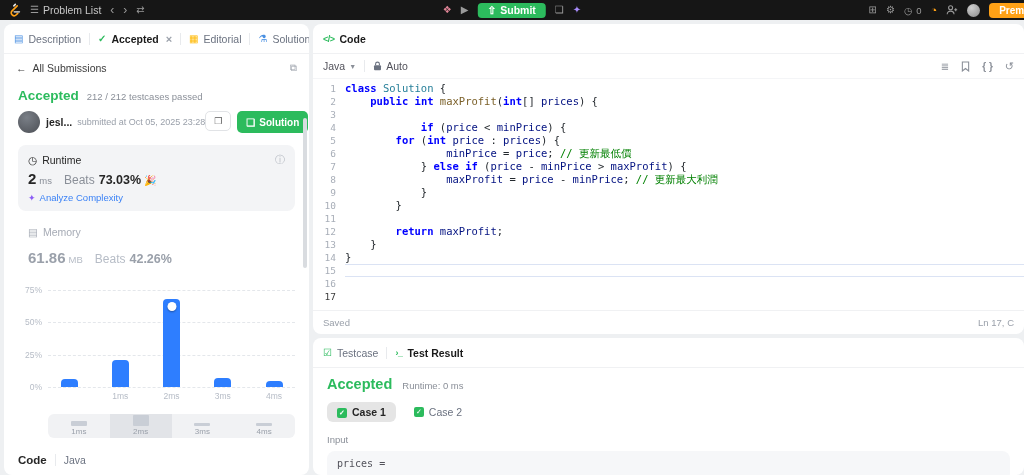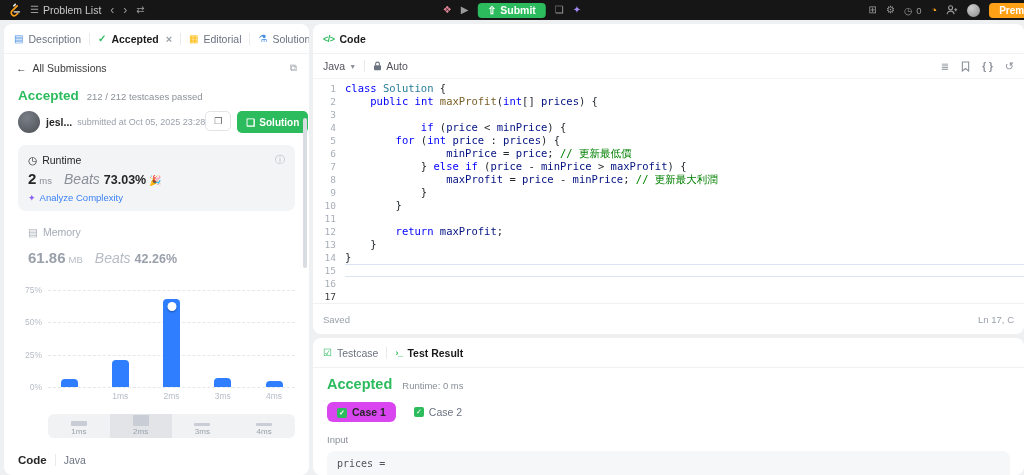--- a/index.html
+++ b/index.html
@@ -54,21 +54,21 @@
   .meta-actions { margin-left:auto; display:flex; gap:6px; }
   .book-btn { width:26px; height:20px; border:1px solid #e1e3e6; border-radius:5px; display:flex; align-items:center; justify-content:center; font-size:9px; color:#595959; cursor:pointer; background:#fff; }
   .sol-btn { display:flex; align-items:center; gap:4px; background:#2cbb5d; color:#fff; border:none; border-radius:5px; font-size:10px; font-weight:bold; padding:0 9px; height:22px; cursor:pointer; font-family:inherit; }
 
   .metric-card { margin-top:12px; background:#f3f4f6; border-radius:8px; padding:8px 10px; }
   .metric-head { display:flex; align-items:center; gap:5px; font-size:10.5px; color:#262626; }
   .info-ico { margin-left:auto; color:#b3b8c0; font-size:10px; }
   .metric-val { display:flex; align-items:baseline; margin-top:3px; }
   .big-num { font-size:15px; font-weight:bold; }
   .unit { font-size:9.5px; color:#8a8f98; margin-left:3px; }
-  .beats-lbl { font-size:14px; color:#8a8f98; margin-left:12px;font-style:italic; }
+  .beats-lbl { font-size:12px; color:#8a8f98; margin-left:12px; }
   .beats-val { font-size:12.5px; font-weight:bold; margin-left:4px; }
   .emoji { font-size:10px; margin-left:3px; }
   .analyze { display:flex; align-items:center; gap:4px; margin-top:5px; font-size:9.5px; color:#3b82f6; cursor:pointer; }
   .analyze .st { color:#8b5cf6; font-size:9px; }
 
   .memory-block { margin-top:15px; padding:0 10px; }
   .memory-block .metric-head { color:#a6abb5; }
   .memory-block .big-num, .memory-block .beats-val { color:#9aa0aa;margin-top:8px; }
   .memory-block .unit, .memory-block .beats-lbl { color:#b6bcc6; }
 
@@ -105,33 +105,33 @@
   .tool-right span { cursor:pointer; font-size:10px; }
   .braces { font-size:9px; font-weight:bold; }
 
   .editor { flex:1; display:flex; padding-top:3px; overflow:hidden; font-family:"DejaVu Sans Mono",monospace; font-size:10.5px; }
   .gutter { width:32px; flex:none; text-align:right; padding-right:9px; }
   .ln { height:13px; line-height:13px; font-size:9.5px; color:#a8aeb8; }
   .ln-cur { color:#3c3c3c; }
   .code-lines { flex:1; min-width:0; }
   .code-line { height:13px; line-height:13px; white-space:pre; }
   .code-line.cur { box-shadow: inset 0 1px 0 #dbe3f4, inset 0 -1px 0 #dbe3f4; }
-  .tk-k { color:#0000ff; } .tk-t { color:#267f99; } .tk-v { color:#001080; }
+  .tk-k { color:#0000ff;font-weight:bold; } .tk-t { color:#267f99; } .tk-v { color:#001080; }
   .tk-m { color:#795e26; } .tk-n { color:#098658; } .tk-c { color:#008000; }
   .tk-cst { color:#0070c1; } .tk-p { color:#24292e; }
 
-  .statusbar { height:31px; flex:none; border-top:1px solid #f0f1f3; display:flex; align-items:center; justify-content:space-between; padding:0 10px; font-size:9.5px; color:#9aa0aa; }
+  .statusbar { height:24px; flex:none; border-top:1px solid #f0f1f3; display:flex; align-items:center; justify-content:space-between; padding:0 10px; font-size:9.5px; color:#9aa0aa; }
 
   
   .result-body { padding:8px 14px; }
   .res-status-row { display:flex; align-items:baseline; gap:10px; }
   .res-accepted { color:#2cbb5d; font-size:14.5px; font-weight:bold; }
   .chips { display:flex; gap:8px; margin-top:10px; }
   .chip { display:flex; align-items:center; gap:5px; padding:4px 10px; border-radius:6px; font-size:10.5px; font-weight:bold; cursor:pointer; }
-  .chip.sel { background:#d946ef; color:#262626;align-items:flex-end; }
+  .chip.sel { background:#e5e5e5; color:#262626;align-items:flex-end; }
   .chip.plain { color:#6b7280; font-weight:normal; }
   .chk { width:10px; height:10px; background:#2cbb5d; border-radius:2px; color:#fff; font-size:7px; display:flex; align-items:center; justify-content:center; flex:none; }
   .input-label { margin-top:12px; font-size:9.5px; color:#8a8f98; }
   .input-box { margin-top:6px; background:#f6f7f9; border-radius:8px; padding:7px 10px; font-family:"DejaVu Sans Mono",monospace; font-size:10px; color:#52525b; height:30px; }
 </style>
 </head>
 <body>
 
 <div class="topbar">
   <div class="nav-left">

